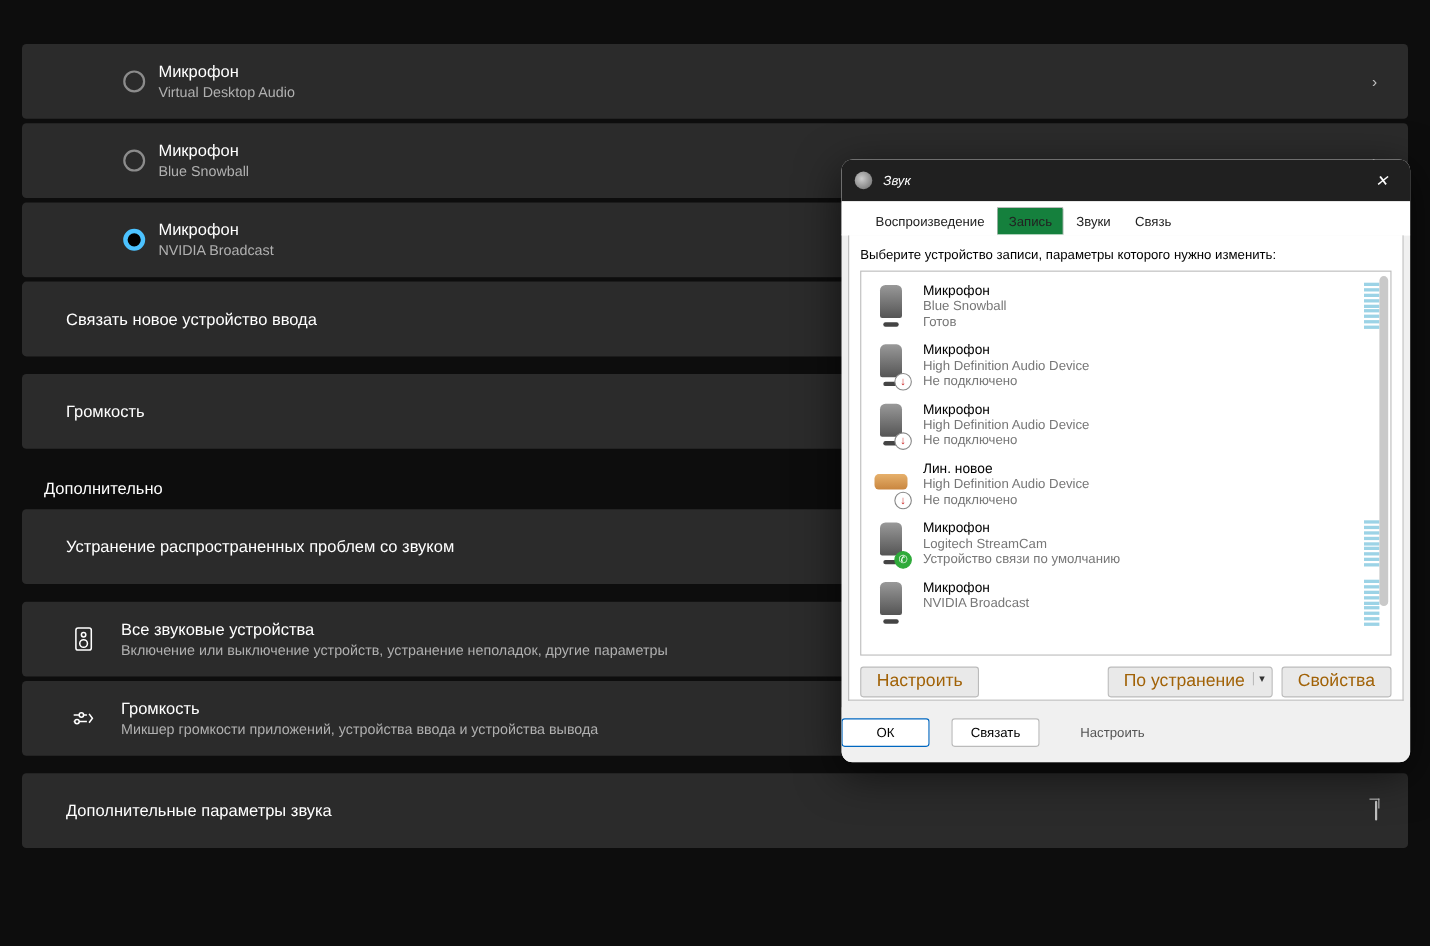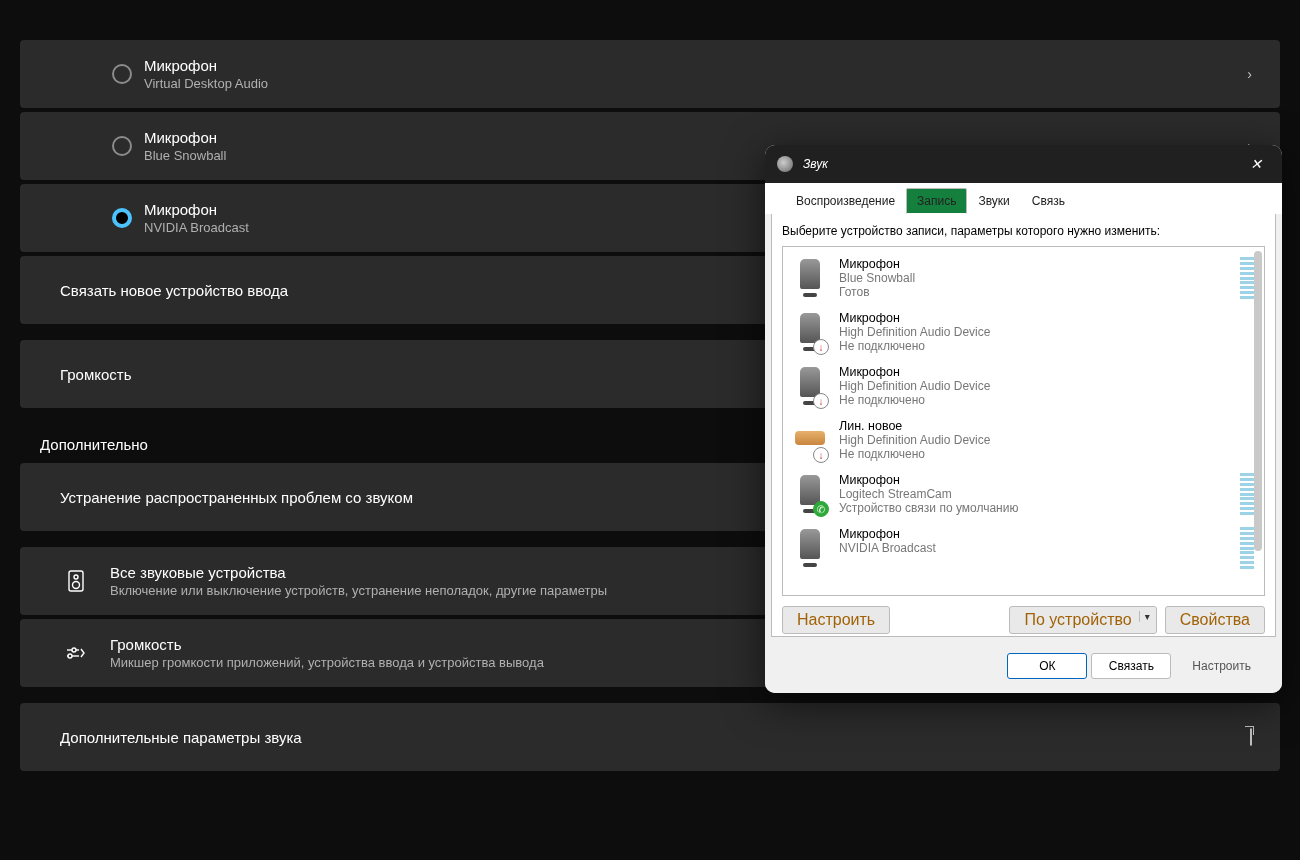--- a/index.html
+++ b/index.html
@@ -43,21 +43,21 @@
   .dev .dtext { flex:1; }
   .dev .dtext .dn { font-size:12.5px; color:#000; }
   .dev .dtext .dd { font-size:12px; color:#777; }
   .dev .dtext .ds { font-size:12px; color:#777; }
   .dev .meter { width:14px; height:42px; display:flex; flex-direction:column; justify-content:space-between; }
   .dev .meter span { height:3px; background:#9cd3e6; display:block; }
   .btnrow { display:flex; justify-content:space-between; padding:10px 0 0 0; }
   .wbtn { background:#e9e9e9; border:1px solid #bbb; border-radius:3px; font-size:16px; padding:4px 14px; color:#a16207; }
   .wbtn.split { padding-right: 24px; position:relative; }
   .wbtn.split::after { content:"▾"; position:absolute; right:6px; top:4px; font-size:10px; color:#333; border-left:1px solid #bbb; padding-left:5px; }
-  .footer { background:#f0f0f0; padding:10px 14px 14px 0; display:flex; justify-content:flex-end; gap:4px; }
+  .footer { background:#f0f0f0; padding:10px 14px 14px 0; display:flex; gap:20px; }
   .fbtn { min-width:80px; font-size:12px; padding:5px 16px; border:1px solid #bbb; border-radius:3px; background:#fff; }
   .fbtn.primary { border-color:#0067c0; }
   .fbtn.ghost { background:transparent; border-color:transparent; color:#555; }
 
   
   .listwrap .sb { position:absolute; right:2px; top:4px; width:8px; height:300px; background:#c9c9c9; border-radius:4px; }
 
   .open-icon { width:16px; height:16px; border:1.5px solid #c0c0c0; border-radius:2px; position:relative; }
   .open-icon::after{ content:""; position:absolute; top:-3px; right:-3px; width:8px; height:8px; border-top:1.5px solid #c0c0c0; border-right:1.5px solid #c0c0c0; }
 </style>
@@ -265,21 +265,21 @@
               <span></span>
               <span></span>
             </div>
           </div>
         </div>
       <div class="sb"></div>
     </div>
     <div class="btnrow">
       <button class="wbtn">Настроить</button>
       <div style="display:flex; gap:8px;">
-        <button class="wbtn split">По устройство</button>
+        <button class="wbtn split">По устранение</button>
         <button class="wbtn">Свойства</button>
       </div>
     </div>
   </div>
   <div class="footer">
     <button class="fbtn primary">ОК</button>
     <button class="fbtn">Связать</button>
     <button class="fbtn ghost">Настроить</button>
   </div>
 </div>

